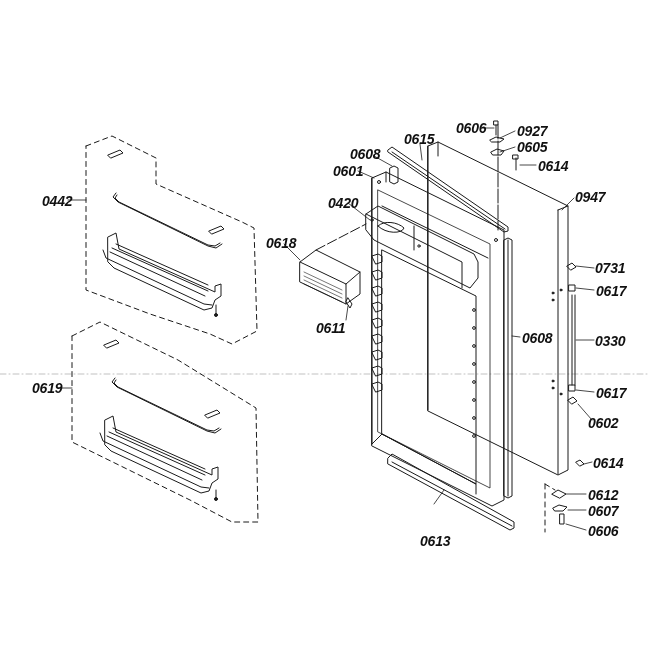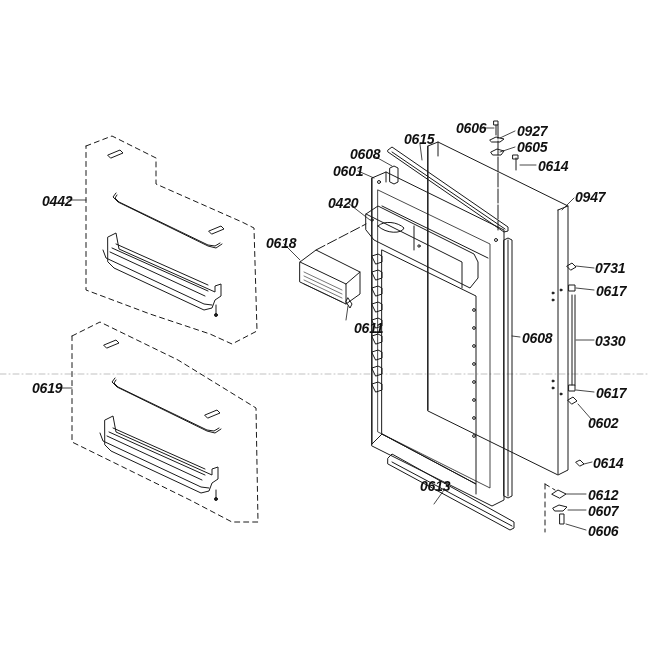--- a/index.html
+++ b/index.html
@@ -199,23 +199,23 @@
   <span class="lbl" style="left:404px;top:134px">0615</span>
   <span class="lbl" style="left:517px;top:142px">0605</span>
   <span class="lbl" style="left:350px;top:149px">0608</span>
   <span class="lbl" style="left:538px;top:161px">0614</span>
   <span class="lbl" style="left:333px;top:166px">0601</span>
   <span class="lbl" style="left:575px;top:192px">0947</span>
   <span class="lbl" style="left:328px;top:198px">0420</span>
   <span class="lbl" style="left:266px;top:238px">0618</span>
   <span class="lbl" style="left:595px;top:263px">0731</span>
   <span class="lbl" style="left:596px;top:286px">0617</span>
-  <span class="lbl" style="left:354px;top:323px">0611</span>
+  <span class="lbl" style="left:316px;top:323px">0611</span>
   <span class="lbl" style="left:522px;top:333px">0608</span>
   <span class="lbl" style="left:595px;top:336px">0330</span>
   <span class="lbl" style="left:596px;top:388px">0617</span>
   <span class="lbl" style="left:588px;top:418px">0602</span>
   <span class="lbl" style="left:593px;top:458px">0614</span>
   <span class="lbl" style="left:588px;top:490px">0612</span>
-  <span class="lbl" style="left:420px;top:481px">0613</span>
+  <span class="lbl" style="left:420px;top:536px">0613</span>
   <span class="lbl" style="left:588px;top:506px">0607</span>
   <span class="lbl" style="left:588px;top:526px">0606</span>
 </div>
 
 </body></html>

